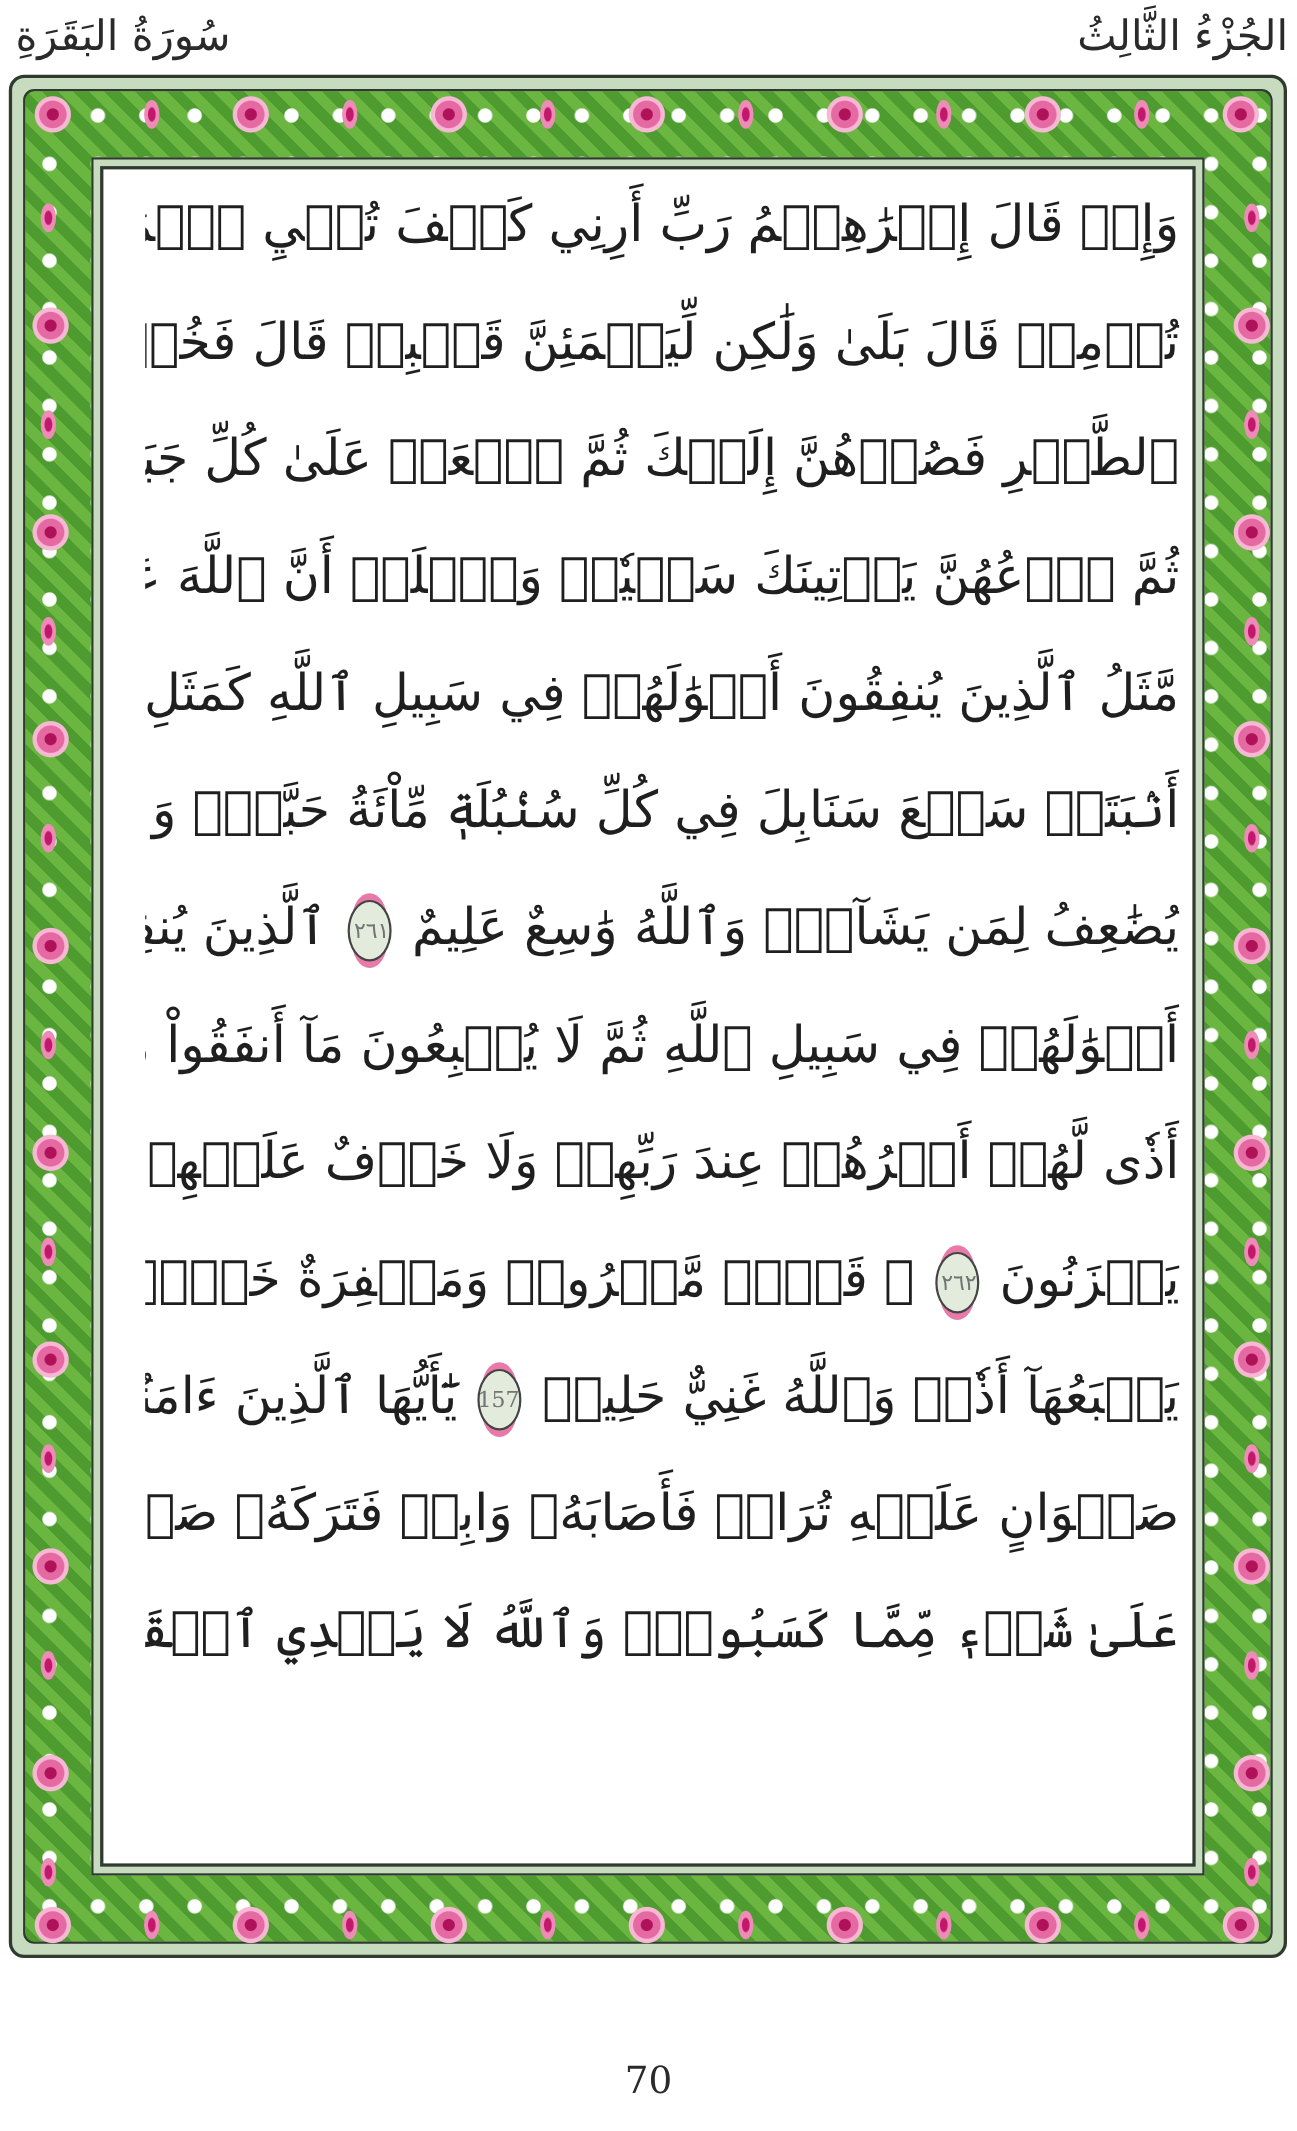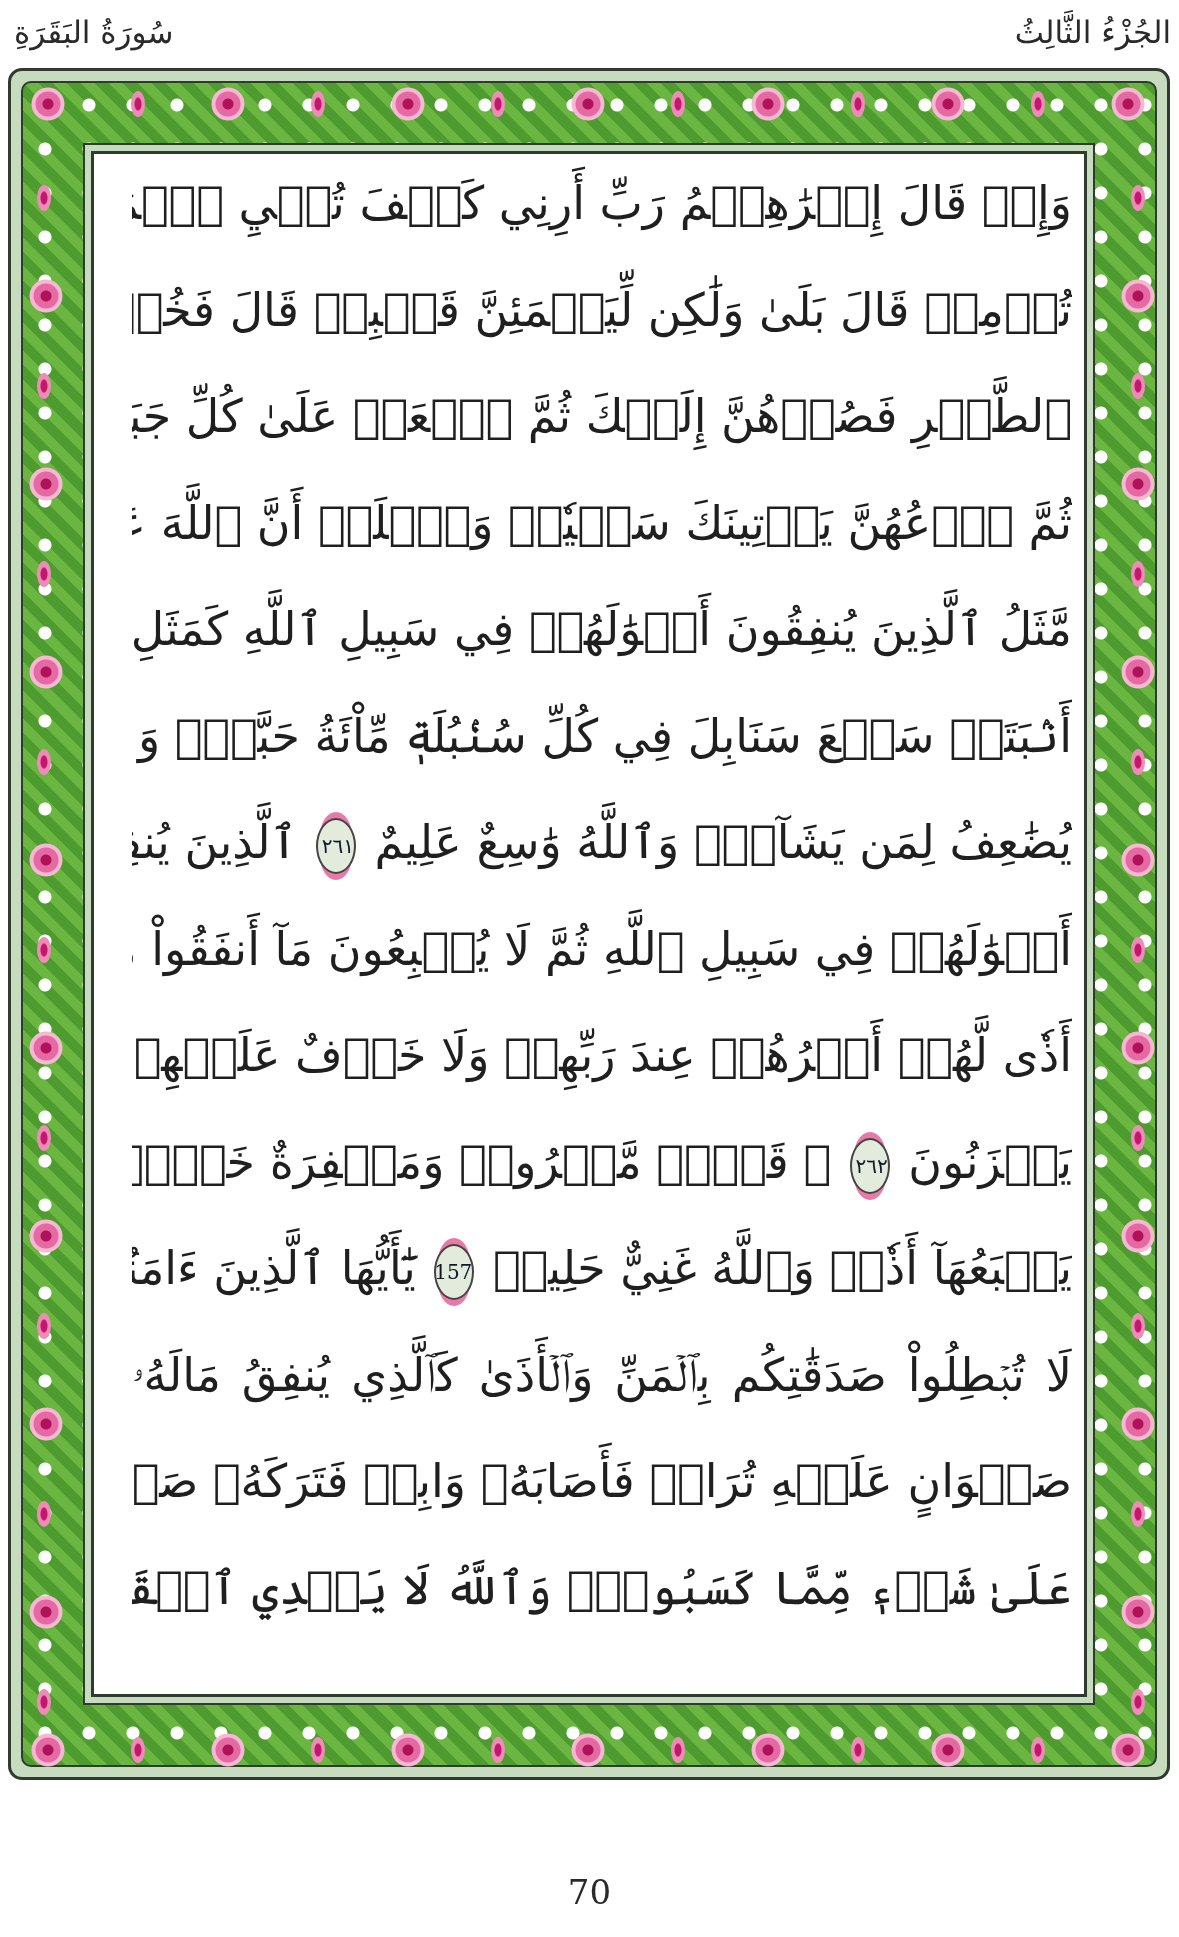--- a/index.html
+++ b/index.html
@@ -1,21 +1,21 @@
 <!DOCTYPE html>
 <html><head>
 <meta charset="utf-8">
 <style>
   html, body { margin:0; padding:0; }
   body {
     width:1179px; height:1937px; background:#ffffff; position:relative; overflow:hidden;
     font-family: "DejaVu Serif", "Liberation Serif", serif; color:#222;
   }
   .header-juz, .header-surah {
-    position:absolute; top:8px; font-size:31px; color:#2a2a2a; line-height:48px;
+    position:absolute; top:8px; font-size:38px; color:#2a2a2a; line-height:48px;
   }
   .header-juz { right:8px; }
   .header-surah { left:14px; }
 
   
   .frame {
     position:absolute; left:8px; top:68px; width:1162px; height:1712px;
     box-sizing:border-box;
     border:3px solid #2f3b2f;
     border-radius:14px;
@@ -54,21 +54,21 @@
   .line {
     height:106.5px; line-height:106.5px; font-size:46px;
     text-align:justify; text-align-last:justify; white-space:nowrap;
     color:#1f1f1f; letter-spacing:0px;
     overflow:hidden;
   }
   .ayah-marker {
     display:inline-block; width:36px; height:52px; vertical-align:middle;
     border-radius:50%/50%;
     border:2px solid #444; background:#e3ecdc;
-    font-size:20px; line-height:52px; text-align:center; color:#0f172a;
+    font-size:20px; line-height:52px; text-align:center; color:#737373;
     position:relative; margin:0 4px;
     box-shadow: 0 -10px 0 -4px #e87aa9, 0 10px 0 -4px #e87aa9;
   }
   .page-number {
     position:absolute; left:0; right:0; top:1872px; text-align:center;
     font-size:34px; color:#2a2a2a;
   }
 </style>
 </head>
 <body>
@@ -149,18 +149,17 @@
   <div class="line"><span>تُؤۡمِنۖ قَالَ بَلَىٰ وَلَٰكِن لِّيَطۡمَئِنَّ قَلۡبِيۖ قَالَ فَخُذۡ أَرۡبَعَةٗ مِّنَ</span></div>
   <div class="line"><span>ٱلطَّيۡرِ فَصُرۡهُنَّ إِلَيۡكَ ثُمَّ ٱجۡعَلۡ عَلَىٰ كُلِّ جَبَلٖ مِّنۡهُنَّ جُزۡءٗا</span></div>
   <div class="line"><span>ثُمَّ ٱدۡعُهُنَّ يَأۡتِينَكَ سَعۡيٗاۚ وَٱعۡلَمۡ أَنَّ ٱللَّهَ عَزِيزٌ حَكِيمٞ</span> </div>
   <div class="line"><span>مَّثَلُ ٱلَّذِينَ يُنفِقُونَ أَمۡوَٰلَهُمۡ فِي سَبِيلِ ٱللَّهِ كَمَثَلِ حَبَّةٍ</span></div>
   <div class="line"><span>أَنۢبَتَتۡ سَبۡعَ سَنَابِلَ فِي كُلِّ سُنۢبُلَةٖ مِّاْئَةُ حَبَّةٖۗ وَٱللَّهُ</span></div>
   <div class="line"><span>يُضَٰعِفُ لِمَن يَشَآءُۚ وَٱللَّهُ وَٰسِعٌ عَلِيمٌ</span> <span class="ayah-marker">٢٦١</span> <span>ٱلَّذِينَ يُنفِقُونَ</span></div>
   <div class="line"><span>أَمۡوَٰلَهُمۡ فِي سَبِيلِ ٱللَّهِ ثُمَّ لَا يُتۡبِعُونَ مَآ أَنفَقُواْ مَنّٗا وَلَآ</span></div>
   <div class="line"><span>أَذٗى لَّهُمۡ أَجۡرُهُمۡ عِندَ رَبِّهِمۡ وَلَا خَوۡفٌ عَلَيۡهِمۡ وَلَا هُمۡ</span></div>
   <div class="line"><span>يَحۡزَنُونَ</span> <span class="ayah-marker">٢٦٢</span> <span>۞ قَوۡلٞ مَّعۡرُوفٞ وَمَغۡفِرَةٌ خَيۡرٞ مِّن صَدَقَةٖ</span></div>
   <div class="line"><span>يَتۡبَعُهَآ أَذٗىۗ وَٱللَّهُ غَنِيٌّ حَلِيمٞ</span> <span class="ayah-marker">157</span> <span>يَٰٓأَيُّهَا ٱلَّذِينَ ءَامَنُواْ</span></div>
-  <div class="line"><span>لَا تُبۡطِلُواْ صَدَقَٰتِكُم بِٱلۡمَنِّ وَٱلۡأَذَىٰ كَٱلَّذِي يُنفِقُ مَالَهُۥ</span></div>
   <div class="line"><span>صَفۡوَانٍ عَلَيۡهِ تُرَابٞ فَأَصَابَهُۥ وَابِلٞ فَتَرَكَهُۥ صَلۡدٗاۖ لَّا يَقۡدِرُونَ</span></div>
   <div class="line"><span>عَلَىٰ شَيۡءٖ مِّمَّا كَسَبُواْۗ وَٱللَّهُ لَا يَهۡدِي ٱلۡقَوۡمَ ٱلۡكَٰفِرِينَ</span> </div>
 </div>
 
 <div class="page-number">70</div>
 
 </body></html>

